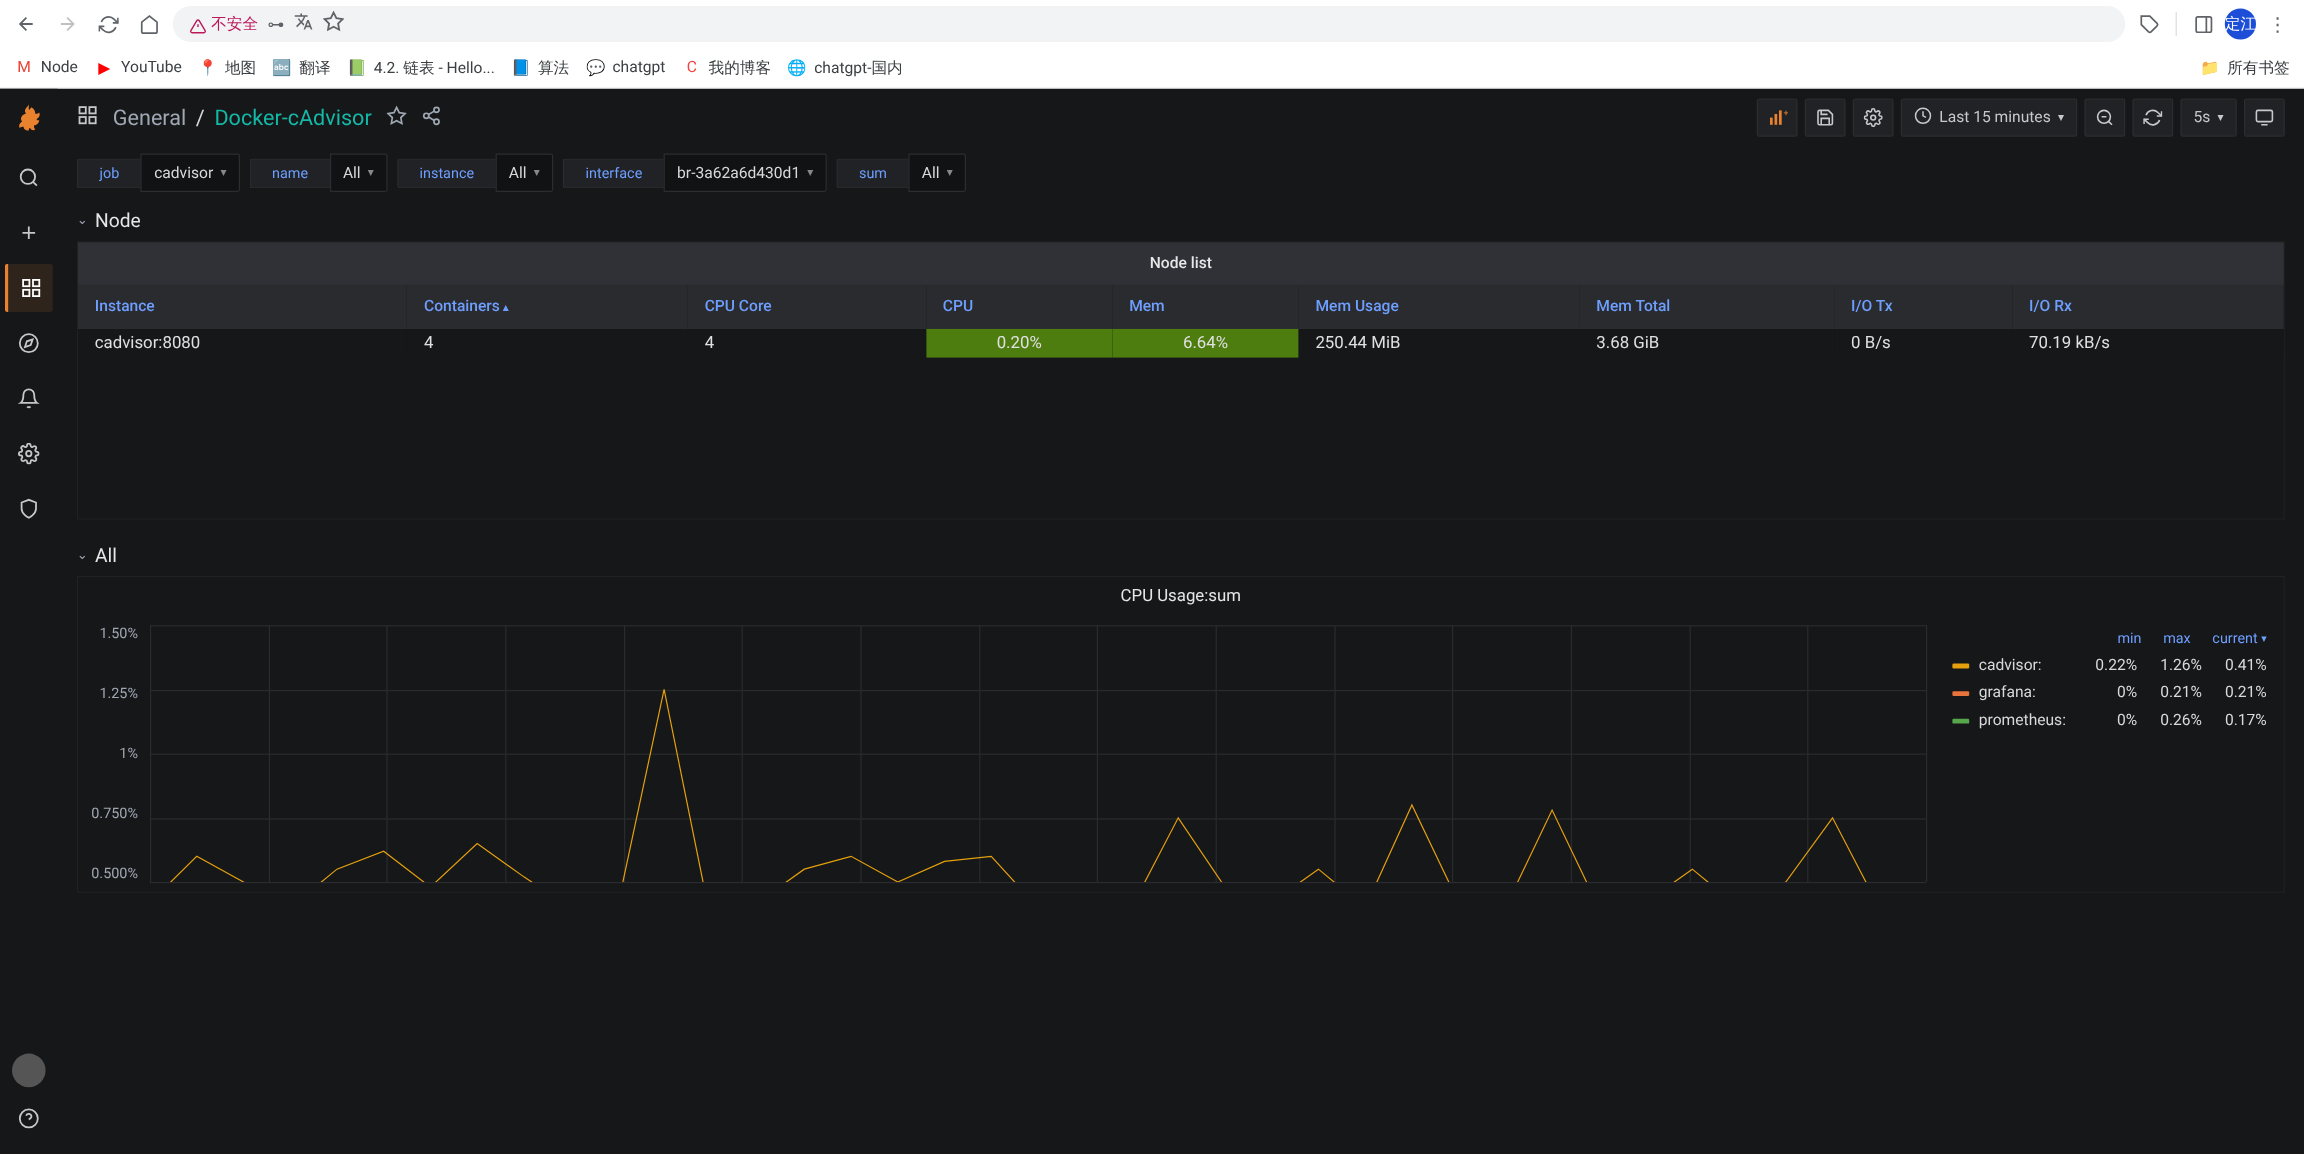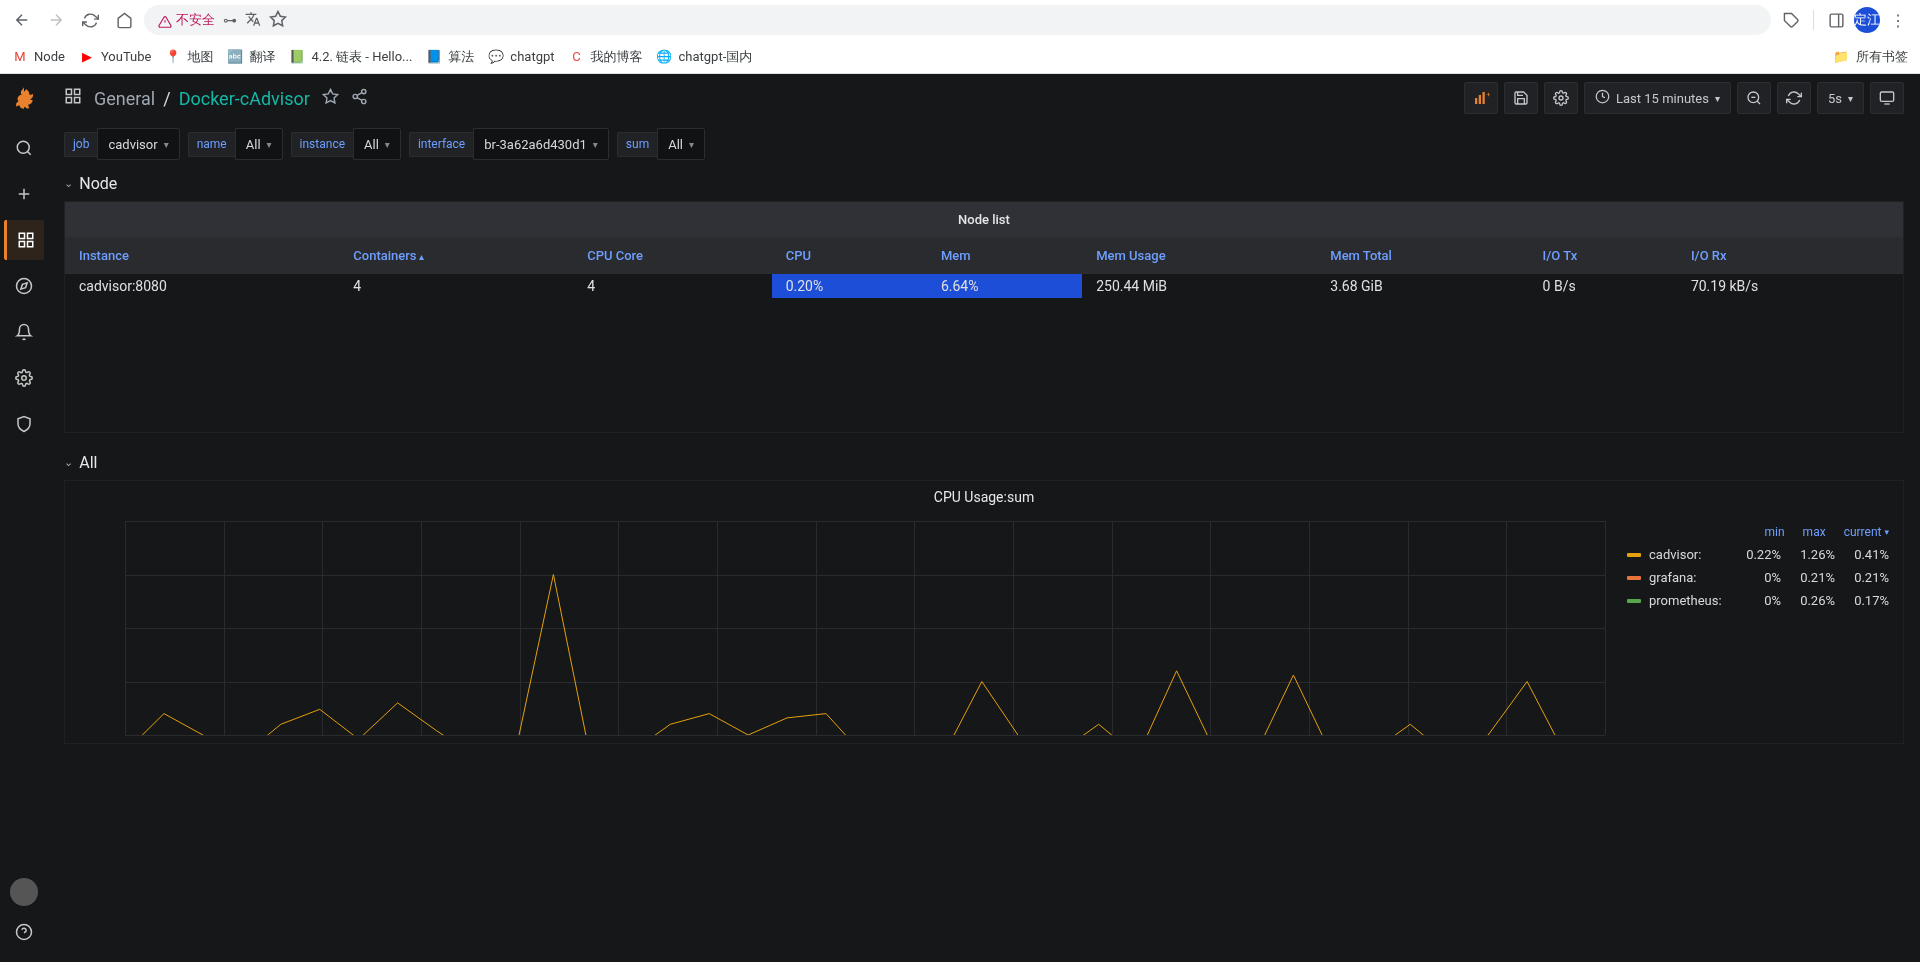--- a/index.html
+++ b/index.html
@@ -33,37 +33,37 @@
 .g-topbar{height:48px;display:flex;align-items:center;padding:0 16px;gap:12px}
 .g-bc{display:flex;align-items:center;gap:8px;font-size:18px}
 .g-bc a{color:#9fa7b3;text-decoration:none}
 .g-bc .cur{color:#14b8a6}
 .g-top-right{margin-left:auto;display:flex;align-items:center;gap:6px}
 .g-chip{height:32px;background:#202226;border:1px solid #2c2d31;border-radius:2px;display:flex;align-items:center;padding:0 10px;font-size:13px;color:#c7c8cb;cursor:pointer;gap:6px}
 .icon-btn{width:34px;height:32px;background:#202226;border:1px solid #2c2d31;border-radius:2px;display:flex;align-items:center;justify-content:center;cursor:pointer;color:#c7c8cb}
 
 .g-vars{padding:6px 16px;display:flex;gap:8px;flex-wrap:wrap}
 .var-group{display:flex;align-items:center;gap:0}
-.var-label{height:25px;background:#202226;border:1px solid #2c2d31;border-right:none;display:flex;align-items:center;padding:0 8px;font-size:12px;color:#6e9fff;border-radius:2px 0 0 2px}
+.var-label{height:25px;background:#202226;border:1px solid #2c2d31;border-right:none;display:flex;align-items:center;padding:0 18px;font-size:12px;color:#6e9fff;border-radius:2px 0 0 2px}
 .var-val{height:32px;background:#111214;border:1px solid #2c2d31;display:flex;align-items:center;padding:0 10px;font-size:13px;color:#d8d9da;border-radius:0 2px 2px 0;gap:6px;cursor:pointer}
 
 .row-hdr{padding:8px 16px;display:flex;align-items:center;gap:6px;font-size:16px;color:#e6e7e8;cursor:pointer}
 .row-caret{font-size:11px;color:#9fa7b3}
 
 .panel{margin:0 16px 12px;background:#161719;border:1px solid #212124}
 .panel-title{text-align:center;font-size:14px;color:#e6e7e8;padding:8px 0}
 
 
 .node-table{width:100%;border-collapse:collapse}
 .node-table thead tr{background:#2a2b2f}
 .node-table th{text-align:left;padding:10px 14px;font-size:13px;color:#6e9fff;font-weight:500;border-bottom:1px solid #2c2d31}
 .node-table th.sort::after{content:' ▴';font-size:10px}
 .node-table td{padding:4px 14px;font-size:14px;color:#e0e0e0}
 .node-table tbody tr{background:#161719}
-.cell-green{background:#1d4ed8;color:#fff;text-align:left}
+.cell-green{background:#4d7c0f;color:#fff;text-align:center}
 .node-panel-body{min-height:230px}
 
 
 .chart-panel{display:flex}
 .chart-area{flex:1;position:relative;padding:8px 8px 8px 60px;height:230px}
 .y-ticks{position:absolute;left:0;top:8px;bottom:8px;width:56px;display:flex;flex-direction:column;justify-content:space-between;font-size:12px;color:#9fa7b3;text-align:right;padding-right:6px}
 .grid{position:absolute;left:60px;right:8px;top:8px;bottom:8px}
 .grid-h{position:absolute;left:0;right:0;border-top:1px solid #2a2b2f}
 .grid-v{position:absolute;top:0;bottom:0;border-left:1px solid #2a2b2f}
 
@@ -387,20 +387,27 @@
 
     <div class="row-hdr">
       <span class="row-caret">⌄</span>
       <span>All</span>
     </div>
 
     <div class="panel">
       <div class="panel-title">CPU Usage:sum</div>
       <div class="chart-panel">
         <div class="chart-area">
+          <div class="y-ticks" id="y-ticks">
+              <div>1.50%</div>
+              <div>1.25%</div>
+              <div>1%</div>
+              <div>0.750%</div>
+              <div>0.500%</div>
+            </div>
           <div class="grid" id="grid">
               <div class="grid-h" style="top: 0%;"></div>
               <div class="grid-h" style="top: 25%;"></div>
               <div class="grid-h" style="top: 50%;"></div>
               <div class="grid-h" style="top: 75%;"></div>
               <div class="grid-h" style="top: 100%;"></div>
               <div class="grid-v" style="left: 0%;"></div>
               <div class="grid-v" style="left: 6.66667%;"></div>
               <div class="grid-v" style="left: 13.3333%;"></div>
               <div class="grid-v" style="left: 20%;"></div>

